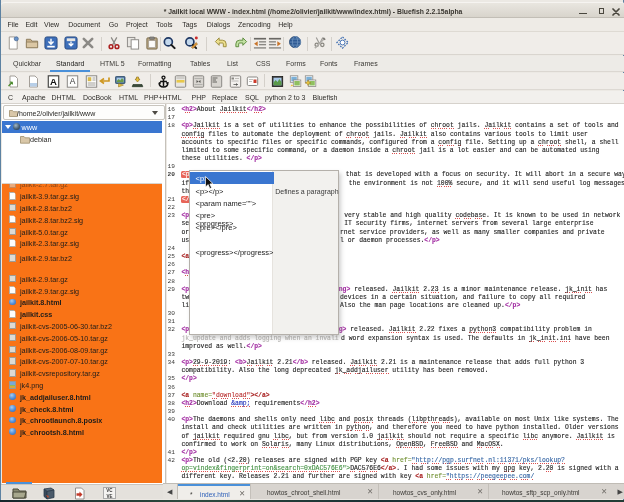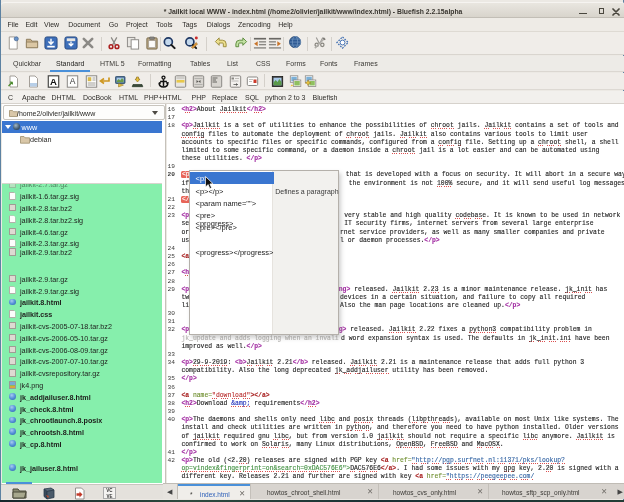--- a/index.html
+++ b/index.html
@@ -32,21 +32,21 @@
 #sidebar { position:absolute; left:1px; top:103.5px; width:164px; height:380px; background:#fff; border-right:1px solid #c5c1ba; }
 #combo { position:absolute; left:1px; top:1.5px; width:162px; height:14.5px; background:#fdfdfc; border:1px solid #c9c5be; border-radius:2px; }
 #combo .txt { position:absolute; left:13px; top:3.5px; font-size:7px; color:#2a2926; }
 #combo .arr { position:absolute; right:6px; top:5px; width:0; height:0; border-left:3.2px solid transparent; border-right:3.2px solid transparent; border-top:4px solid #4d4a44; }
 #tree { position:absolute; left:0; top:17px; width:160px; height:62.5px; background:#fff; }
 #selrow { position:absolute; left:0; top:0; width:160px; height:12.4px; background:#3a76d0; }
 #selrow .exp { position:absolute; left:3px; top:4.5px; width:0; height:0; border-left:3.5px solid transparent; border-right:3.5px solid transparent; border-top:4.5px solid #fff; }
 #selrow .lbl { position:absolute; left:19.5px; top:2.5px; font-size:7.2px; color:#fff; }
 #debrow { position:absolute; left:0; top:12.4px; width:160px; height:12.4px; }
 #debrow .lbl { position:absolute; left:28px; top:2.5px; font-size:7.2px; color:#2a2926; }
-#flist { position:absolute; left:0; top:80.5px; width:160px; height:299px; background:#86efac; overflow:hidden; }
+#flist { position:absolute; left:0; top:80.5px; width:160px; height:299px; background:#f97316; overflow:hidden; }
 .frow { position:absolute; left:0; width:160px; height:11.8px; font-size:7.2px; color:#1e1d1b; }
 .frow.b { font-weight:bold; }
 .frow .fn { position:absolute; left:18px; top:2px; }
 .fi { position:absolute; left:7px; top:1.8px; width:7px; height:8.2px; }
 .fpl { background:#fdfdfc; border:0.5px solid #b2afa9; border-radius:0.5px; width:6.6px; height:8px; clip-path:polygon(0 0,72% 0,100% 26%,100% 100%,0 100%); }
 .far { background:#dedad2; border:0.5px solid #a09c94; border-radius:0.5px; width:6.8px; height:7.4px; margin-top:0.4px; }
 .fht { background:radial-gradient(circle at 40% 32%, #a8ccf0 0%, #5590d8 50%, #2f62aa 100%); border-radius:50%; width:6.8px; height:6.8px; margin-top:0.5px; }
 .fim { background:linear-gradient(180deg,#7aa8d8 0 45%,#8fba5a 45% 75%,#d8a83d 75% 100%); border:0.5px solid #999; border-radius:0.5px; }
 
 #split { position:absolute; left:0; top:79.7px; width:160px; height:1px; background:#d8d4ce; }
@@ -339,39 +339,39 @@
         </div>
     </div>
     <div id="split"></div>
     <div id="flist">
 <div class="frow" style="opacity:0.55;top:-5.7px">
           <span class="fi far"></span>
           <span class="fn">jailkit-2.7.tar.gz</span>
         </div>
 <div class="frow" style="top:6.1px">
           <span class="fi fpl"></span>
-          <span class="fn">jailkit-1.6.tar.gz.sig</span>
+          <span class="fn">jailkit-3.9.tar.gz.sig</span>
         </div>
 <div class="frow" style="top:17.9px">
           <span class="fi far"></span>
           <span class="fn">jailkit-2.8.tar.bz2</span>
         </div>
 <div class="frow" style="top:29.7px">
           <span class="fi fpl"></span>
           <span class="fn">jailkit-2.8.tar.bz2.sig</span>
         </div>
 <div class="frow" style="top:41.5px">
           <span class="fi far"></span>
-          <span class="fn">jailkit-4.6.tar.gz</span>
+          <span class="fn">jailkit-5.0.tar.gz</span>
         </div>
 <div class="frow" style="top:53.3px">
           <span class="fi fpl"></span>
           <span class="fn">jailkit-2.3.tar.gz.sig</span>
         </div>
-<div class="frow" style="top:62px">
+<div class="frow" style="top:68px">
           <span class="fi far"></span>
           <span class="fn">jailkit-2.9.tar.bz2</span>
         </div>
 <div class="frow" style="top:88.7px">
           <span class="fi far"></span>
           <span class="fn">jailkit-2.9.tar.gz</span>
         </div>
 <div class="frow" style="top:100.5px">
           <span class="fi fpl"></span>
           <span class="fn">jailkit-2.9.tar.gz.sig</span>
@@ -379,21 +379,21 @@
 <div class="frow b" style="top:112.3px">
           <span class="fi fht"></span>
           <span class="fn">jailkit.8.html</span>
         </div>
 <div class="frow b" style="top:124.1px">
           <span class="fi fpl"></span>
           <span class="fn">jailkit.css</span>
         </div>
 <div class="frow" style="top:135.9px">
           <span class="fi far"></span>
-          <span class="fn">jailkit-cvs-2005-07-18.tar.bz2</span>
+          <span class="fn">jailkit-cvs-2005-06-30.tar.bz2</span>
         </div>
 <div class="frow" style="top:147.7px">
           <span class="fi far"></span>
           <span class="fn">jailkit-cvs-2006-05-10.tar.gz</span>
         </div>
 <div class="frow" style="top:159.5px">
           <span class="fi far"></span>
           <span class="fn">jailkit-cvs-2006-08-09.tar.gz</span>
         </div>
 <div class="frow" style="top:171.3px">
@@ -416,28 +416,20 @@
           <span class="fi fht"></span>
           <span class="fn">jk_check.8.html</span>
         </div>
 <div class="frow b" style="top:230.3px">
           <span class="fi fht"></span>
           <span class="fn">jk_chrootlaunch.8.posix</span>
         </div>
 <div class="frow b" style="top:242.1px">
           <span class="fi fht"></span>
           <span class="fn">jk_chrootsh.8.html</span>
-        </div>
-<div class="frow b" style="top:253.9px">
-          <span class="fi fht"></span>
-          <span class="fn">jk_cp.8.html</span>
-        </div>
-<div class="frow b" style="top:277.5px">
-          <span class="fi fht"></span>
-          <span class="fn">jk_jailuser.8.html</span>
         </div>
     </div>
   </div>
   <div id="editor">
 <div class="grow" style="top:2.6px">16</div>
 <div class="grow" style="top:10.8px">17</div>
 <div class="grow" style="top:18.9px">18</div>
 <div class="grow" style="top:59.7px">19</div>
 <div class="grow" style="font-weight:bold;top:67.9px">20</div>
 <div class="grow" style="top:92.4px">21</div>

